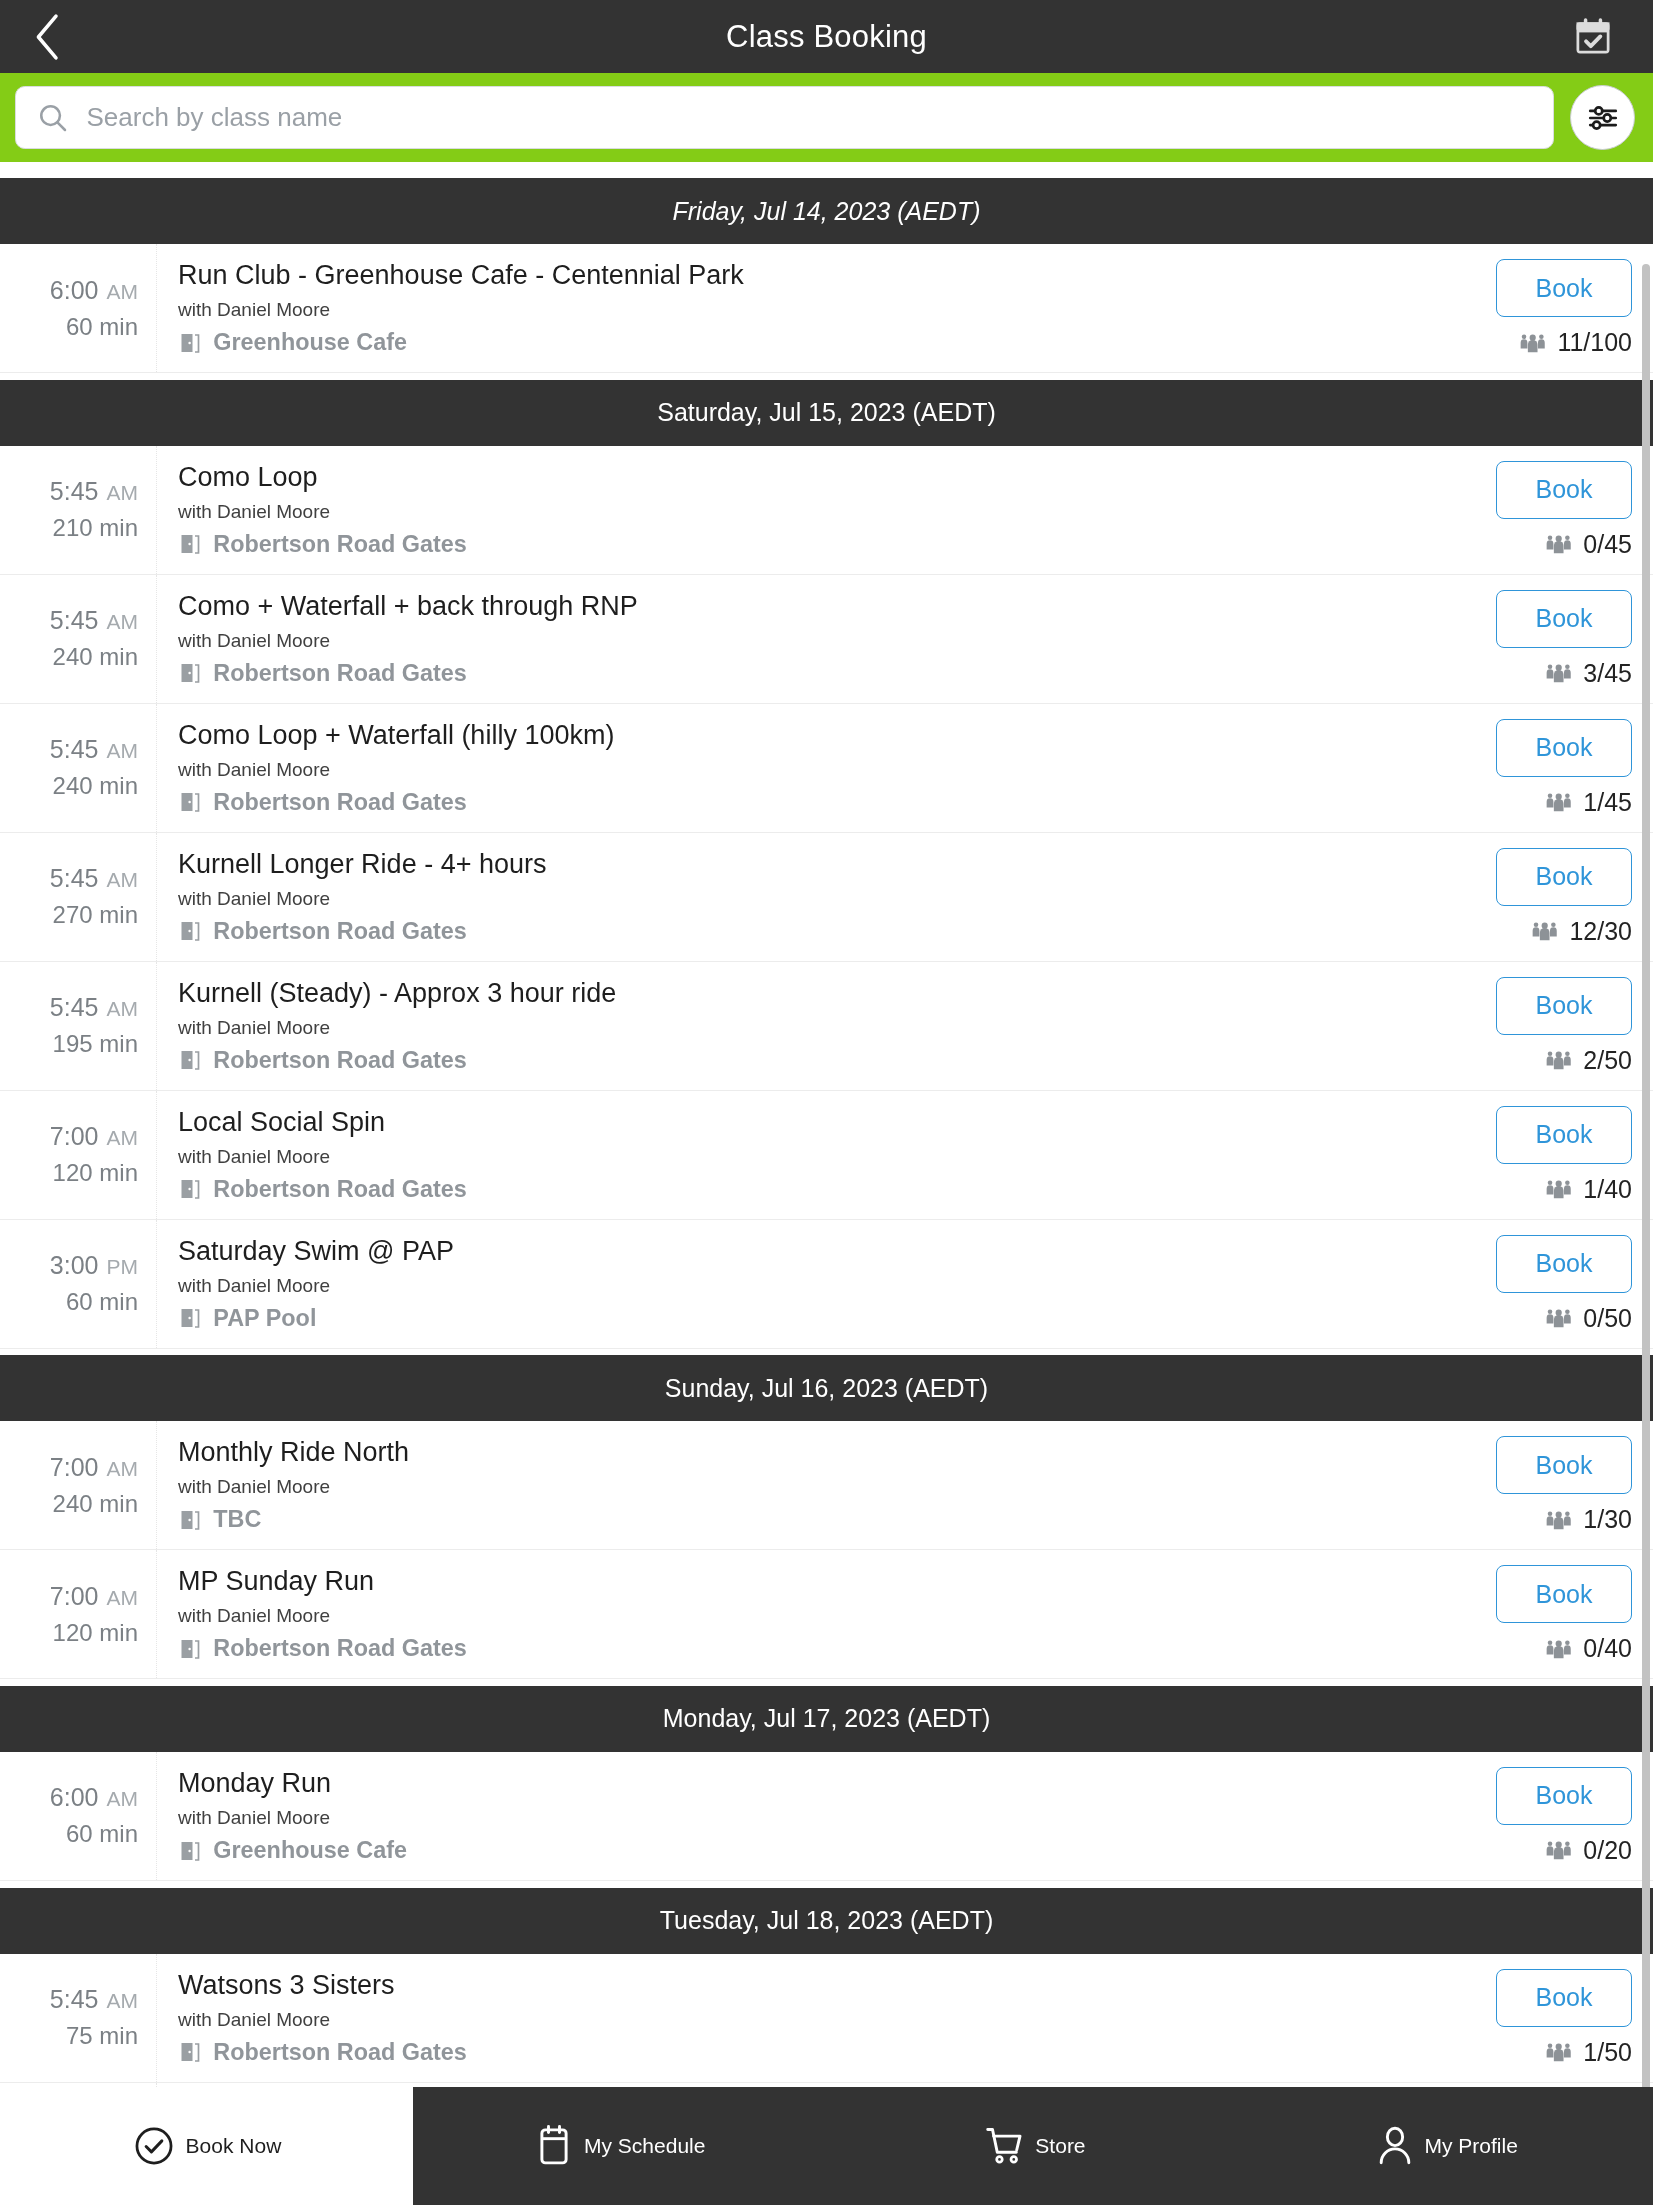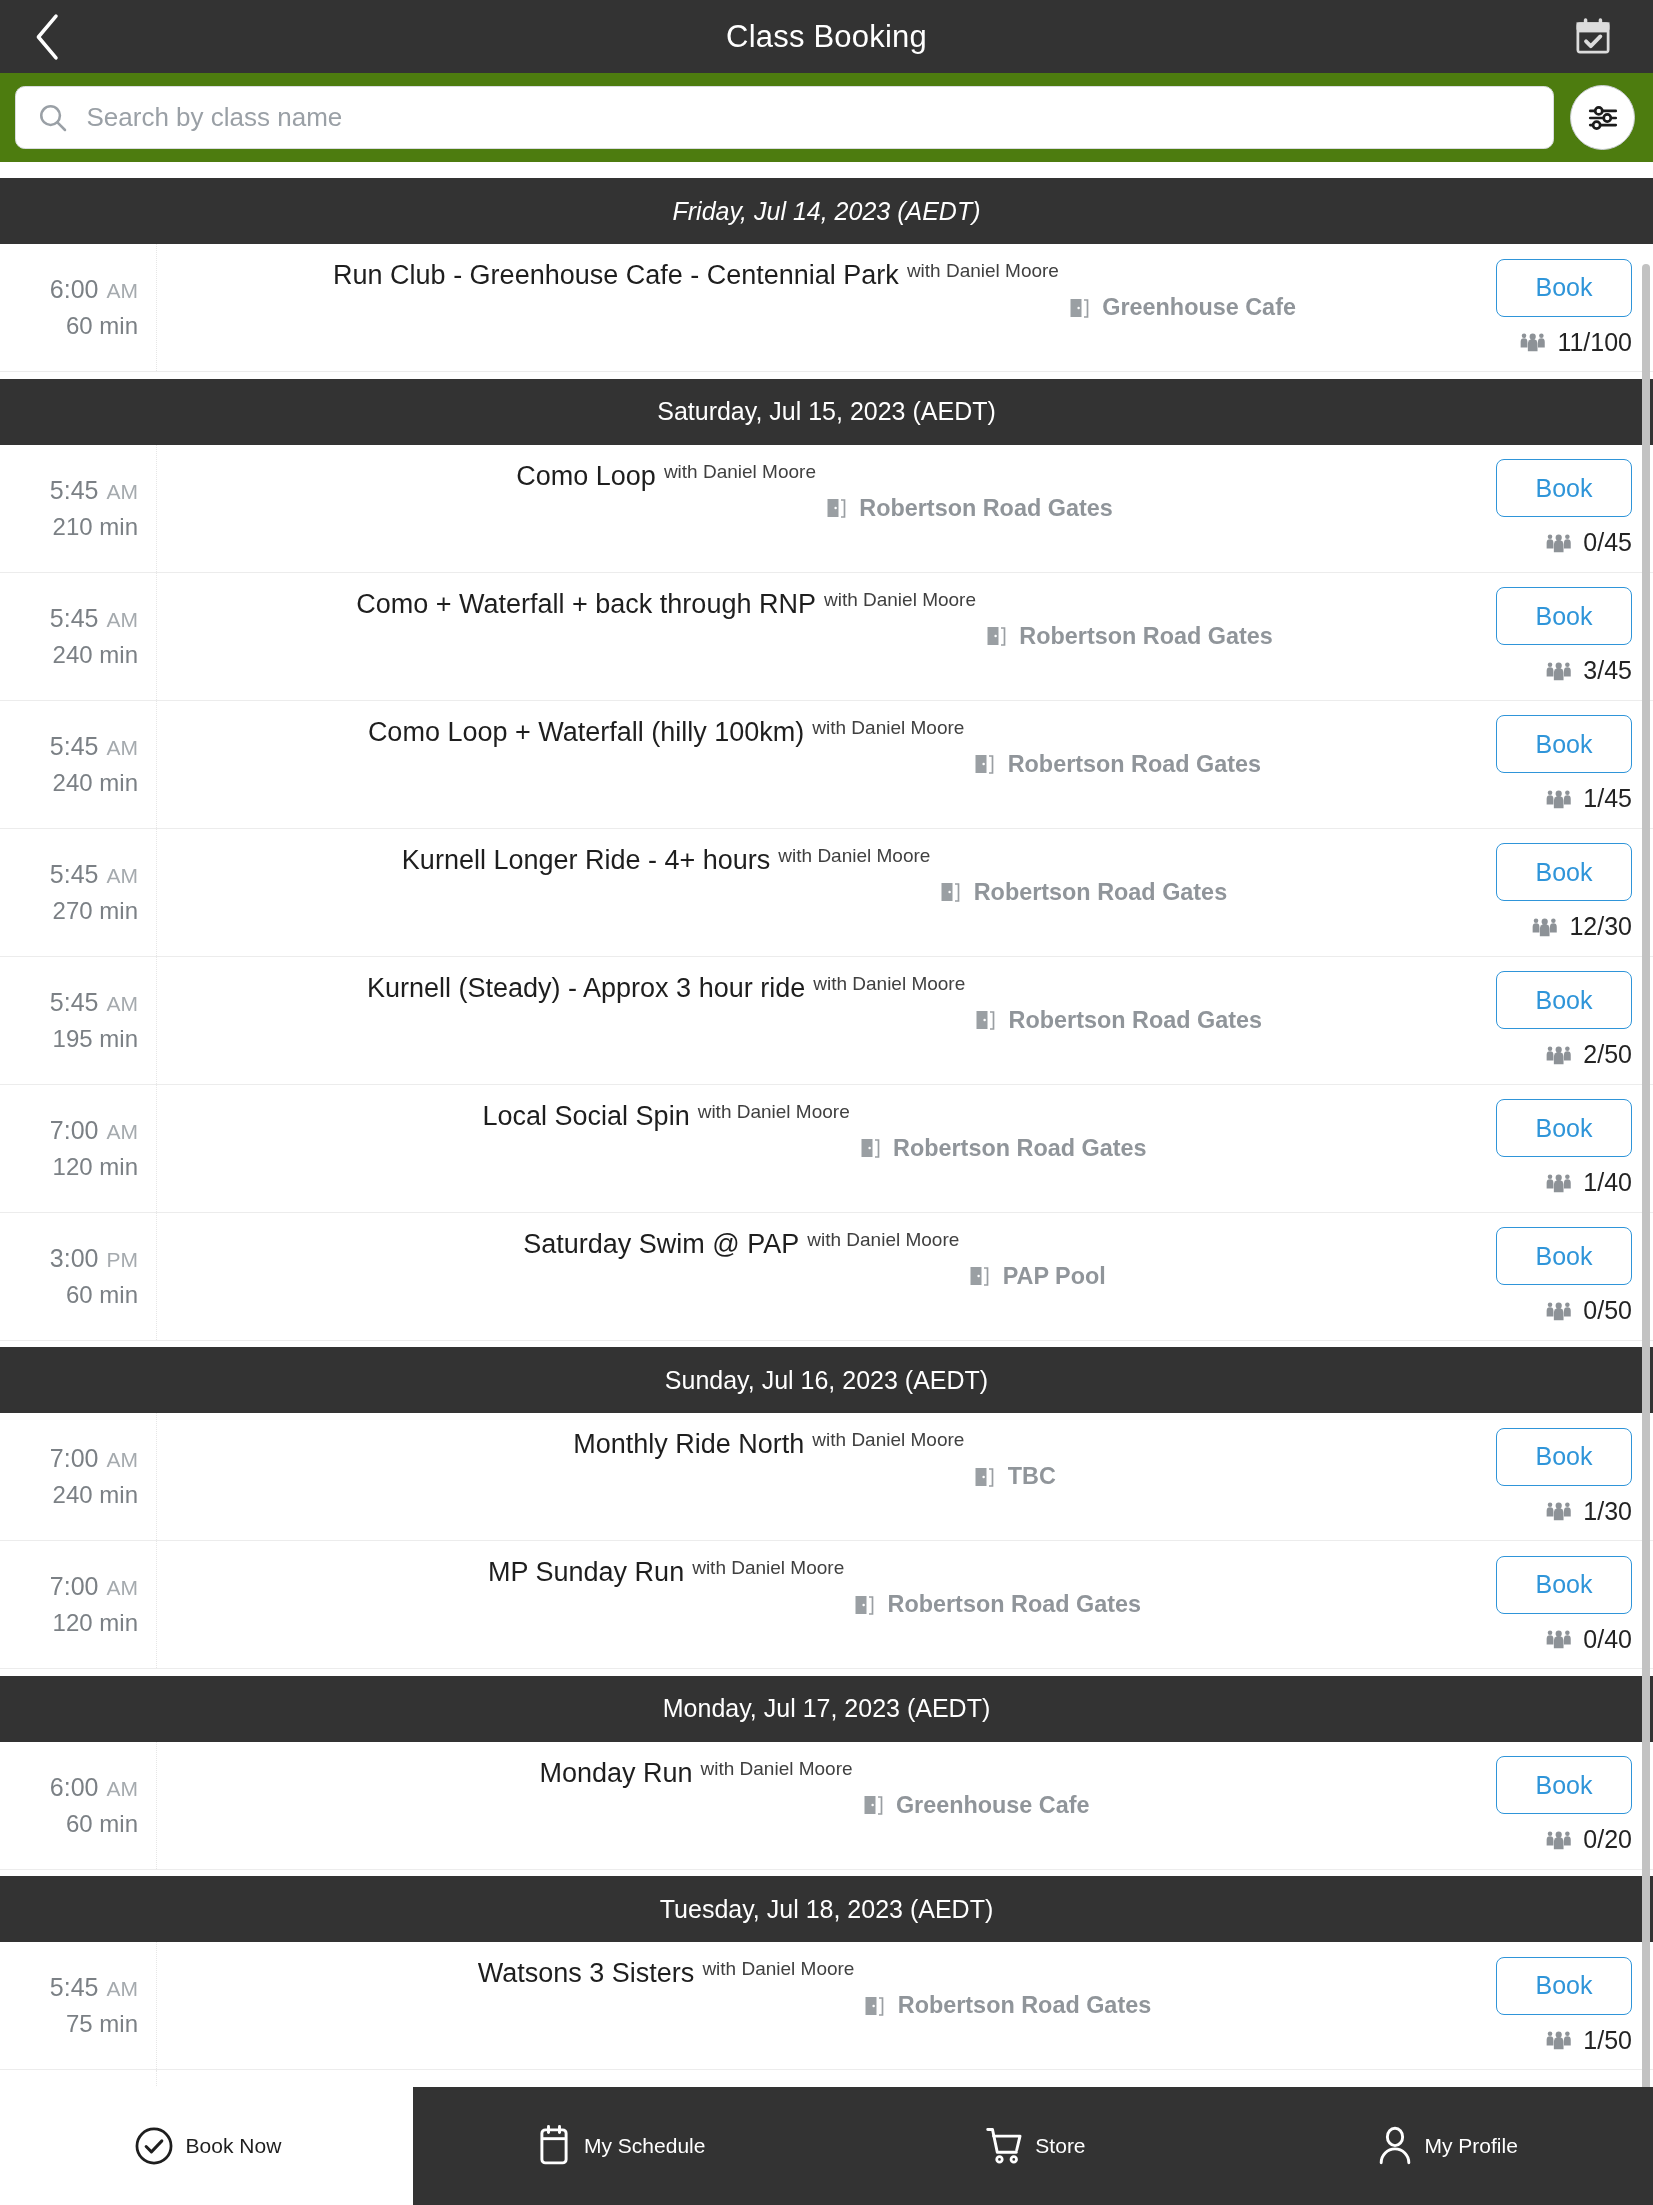--- a/index.html
+++ b/index.html
@@ -52,21 +52,21 @@
     width: 73px;
     display: flex;
     align-items: center;
     justify-content: center;
     cursor: pointer;
   }
 
   
   .searchrow {
     height: 89px;
-    background: #4d7c0f;
+    background: #84cc16;
     display: flex;
     align-items: center;
     padding: 0 18px 0 14.5px;
     gap: 16px;
   }
   .searchbox {
     flex: 1;
     height: 63px;
     border: 1.6px solid #d9dcdf;
     border-radius: 9.7px;
@@ -139,21 +139,21 @@
     margin-left: 39px;
   }
   .time-val { font-size: 25px; color: #7b8085; }
   .time-mer { font-size: 21px; color: #a5aaae; }
   .dur { font-size: 24px; color: #7b8085; }
 
   .col-main {
     flex: 1;
     padding: 16px 0 16px 21px;
     display: flex;
-    flex-direction: row;
+    flex-direction: column;
     justify-content: center;
     gap: 8px;
     min-width: 0;
   }
   .cls-name {
     font-size: 27px;
     color: #1e1e1e;
     line-height: 1.15;
     white-space: nowrap;
     overflow: hidden;

